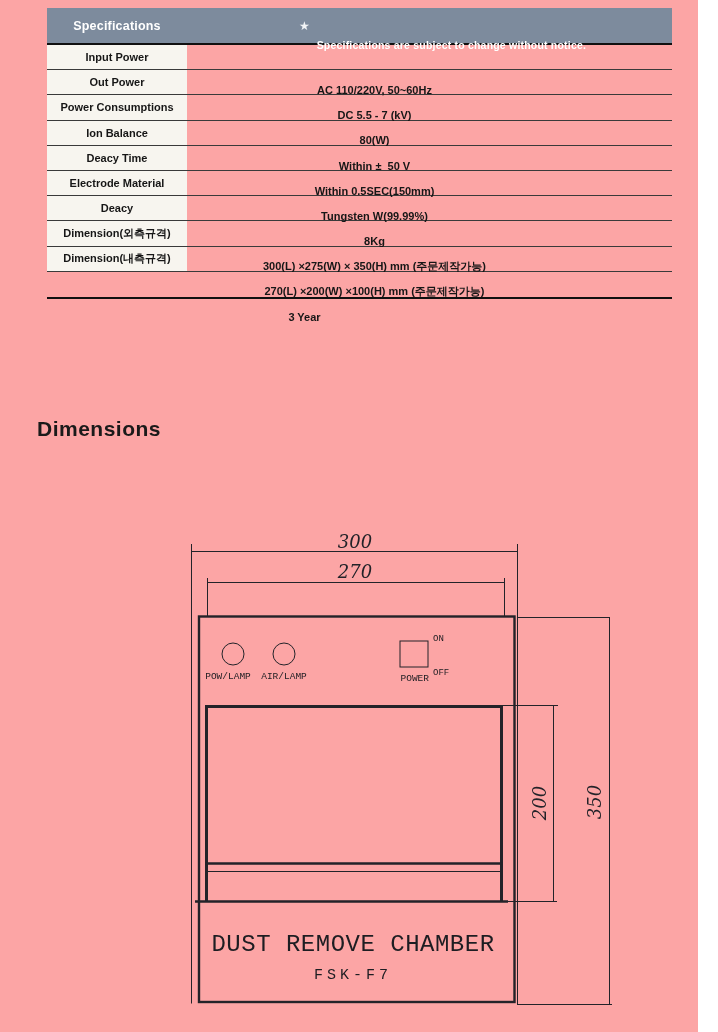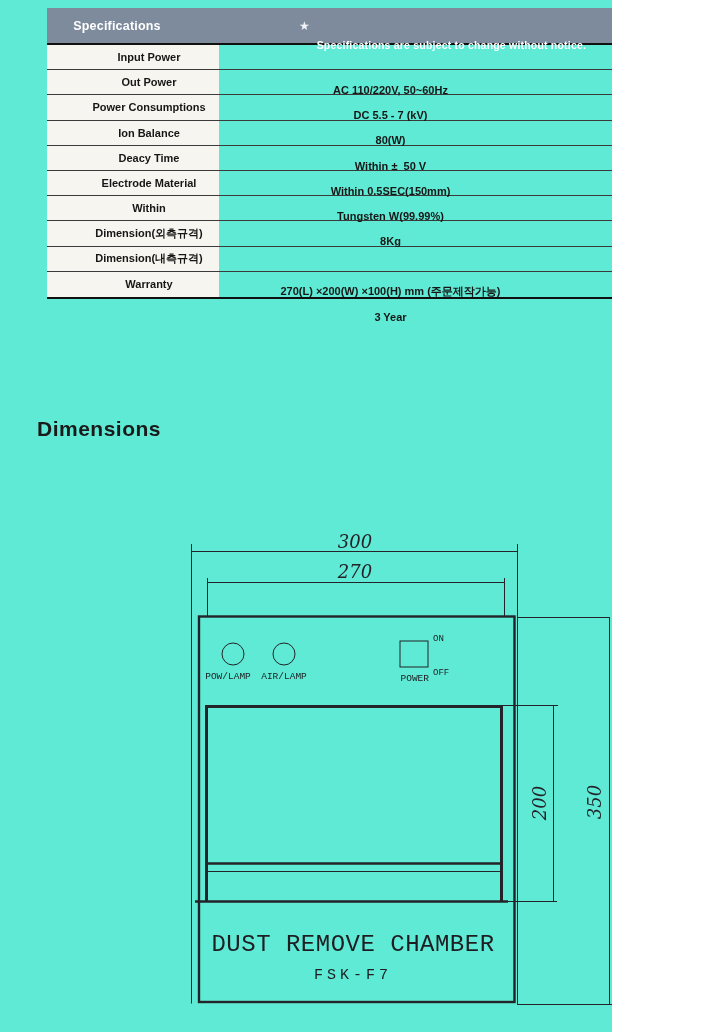--- a/index.html
+++ b/index.html
@@ -1,33 +1,33 @@
 <!DOCTYPE html>
 <html><head>
 <meta charset="utf-8">
 <style>
   html,body{margin:0;padding:0;background:#ffffff;}
-  .page{position:relative;width:612px;height:1032px;background:#5eead4;overflow:hidden;
+  .page{position:relative;width:698px;height:1032px;background:#fca5a5;overflow:hidden;
         font-family:"Liberation Sans",sans-serif;}
 
   
   .spec-table{position:absolute;left:47px;top:8px;width:625px;}
   .thead{display:flex;height:35px;background:#7d8b9d;border-bottom:2px solid #101010;
          align-items:stretch;}
   .th-label{width:140px;display:flex;align-items:center;justify-content:center;
             color:#ffffff;font-size:12.5px;font-weight:bold;letter-spacing:.2px;}
   .th-note-wrap{flex:1;display:flex;align-items:center;justify-content:center;
             padding-left:26px;color:#ffffff;}
   .th-star{font-size:12px;margin-right:7px;color:#f2f4f6;}
   .th-note{font-size:10.5px;font-weight:bold;letter-spacing:.2px;margin-top:38px;}
   .tbody{border-bottom:2px solid #101010;}
   .trow{display:flex;height:25.2px;border-bottom:1px solid #3a3a3a;box-sizing:border-box;}
   .trow:last-child{border-bottom:none;}
   .cell-label{width:140px;background:#f7f5ef;display:flex;align-items:center;
-              justify-content:center;font-size:11px;font-weight:bold;color:#161616;padding-left:32px;}
+              justify-content:center;font-size:11px;font-weight:bold;color:#161616;}
   .cell-value{flex:1;background:#fdfdfc;display:flex;align-items:center;justify-content:center;
               font-size:11px;font-weight:bold;color:#161616;
               padding-right:110px;box-sizing:border-box;margin-top:45px;}
 
   
   .section-title{position:absolute;left:37px;top:417px;font-size:21px;font-weight:bold;
                  color:#1a1a1a;letter-spacing:.5px;text-align:center;}
 
   
   .diagram{position:absolute;left:0;top:520px;width:718px;height:512px;}
@@ -76,32 +76,32 @@
       </div>
       <div class="trow">
         <div class="cell-label">Deacy Time</div>
         <div class="cell-value">Within 0.5SEC(150mm)</div>
       </div>
       <div class="trow">
         <div class="cell-label">Electrode Material</div>
         <div class="cell-value">Tungsten W(99.99%)</div>
       </div>
       <div class="trow">
-        <div class="cell-label">Within</div>
+        <div class="cell-label">Deacy</div>
         <div class="cell-value">8Kg</div>
       </div>
       <div class="trow">
         <div class="cell-label">Dimension(외측규격)</div>
+        <div class="cell-value">300(L) ×275(W) × 350(H) mm (주문제작가능)</div>
       </div>
       <div class="trow">
         <div class="cell-label">Dimension(내측규격)</div>
         <div class="cell-value">270(L) ×200(W) ×100(H) mm (주문제작가능)</div>
       </div>
       <div class="trow">
-        <div class="cell-label">Warranty</div>
         <div class="cell-value">3 Year</div>
       </div>
     </div>
   </div>
 
   <div class="section-title">Dimensions</div>
 
   <svg class="diagram" viewBox="0 520 718 512">
 
     <g>

